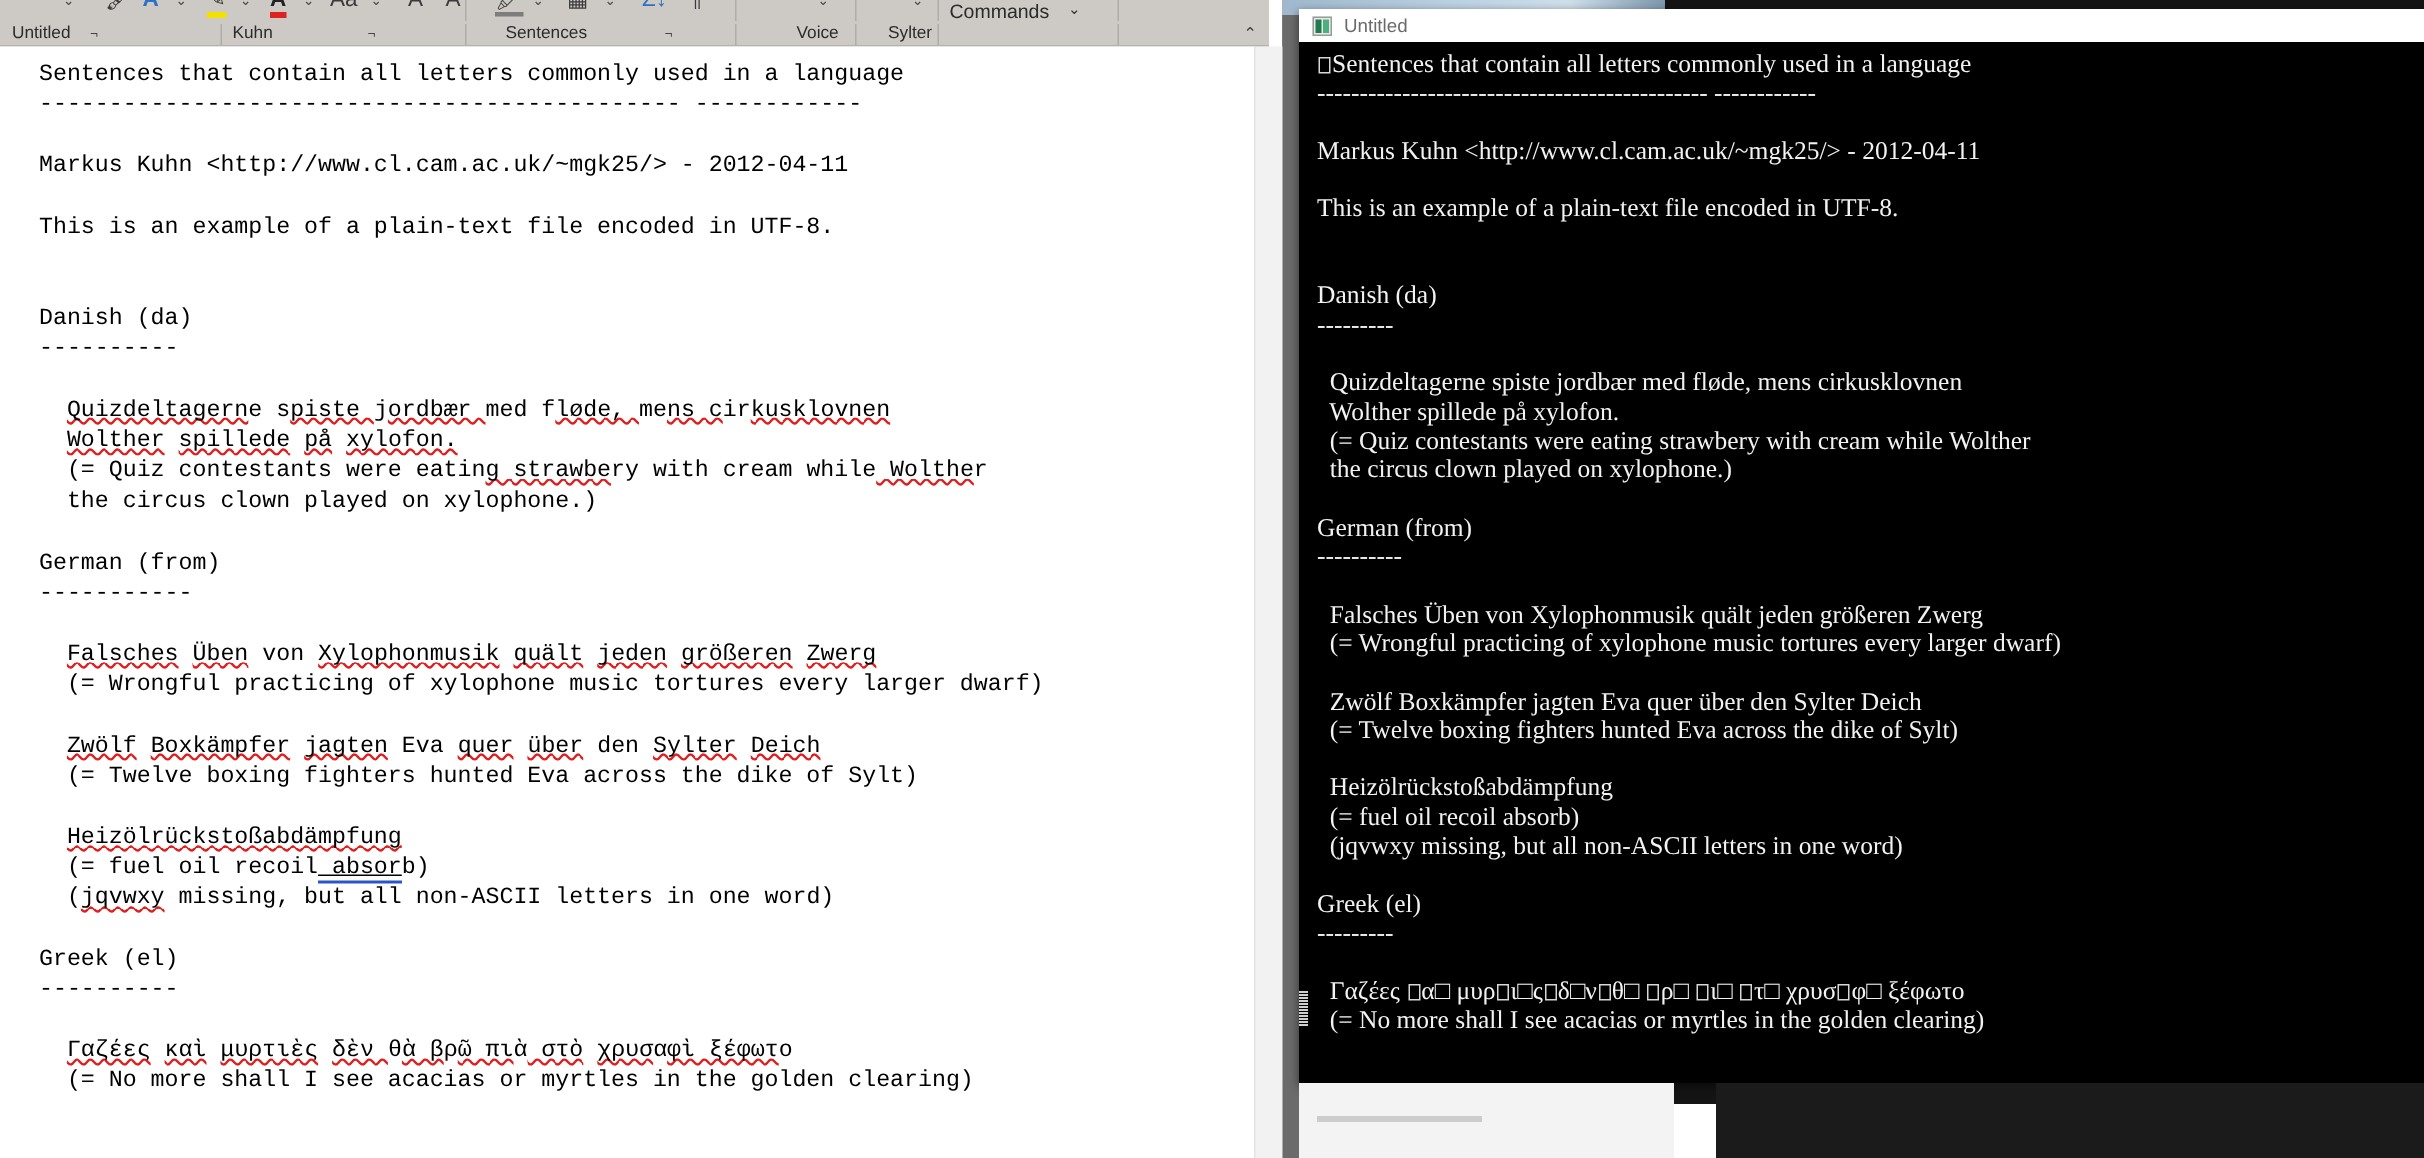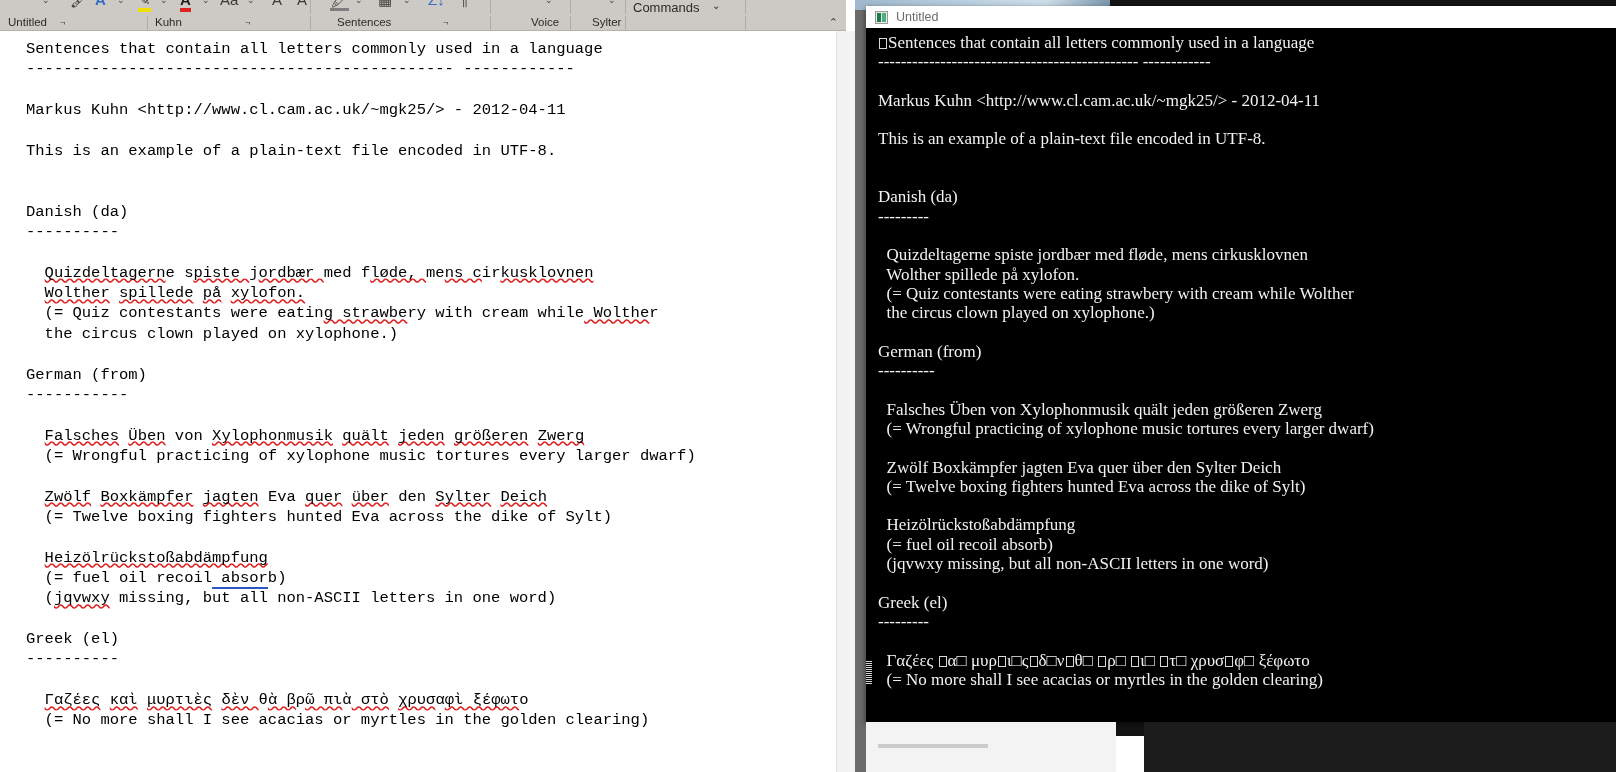--- a/index.html
+++ b/index.html
@@ -51,20 +51,21 @@
     font-size:15.5px;line-height:20.35px;
     color:#000;white-space:pre;letter-spacing:0px;
   }
   #doc-text .sp{
     text-decoration:underline wavy #e02020;
     text-decoration-skip-ink:none;
     text-underline-offset:1px;
   }
   #doc-text .gr{
     border-bottom:2px double #2a56c6;
+    text-decoration:underline;
   }
 
   
   #word-scroll-gutter{
     position:absolute;left:836px;top:31px;width:19px;height:741px;background:#f2f2f2;
     border-left:1px solid #e3e3e3;
   }
 
   
   #back-window{

